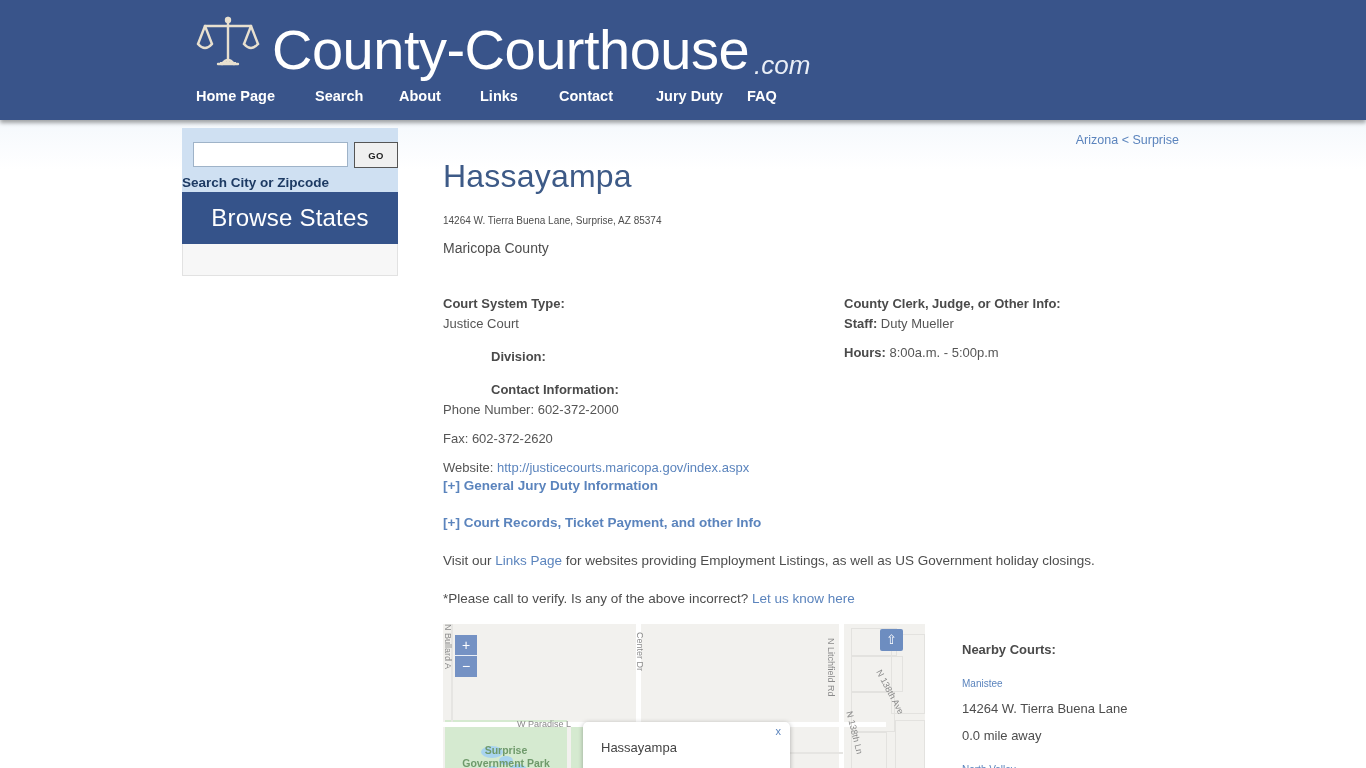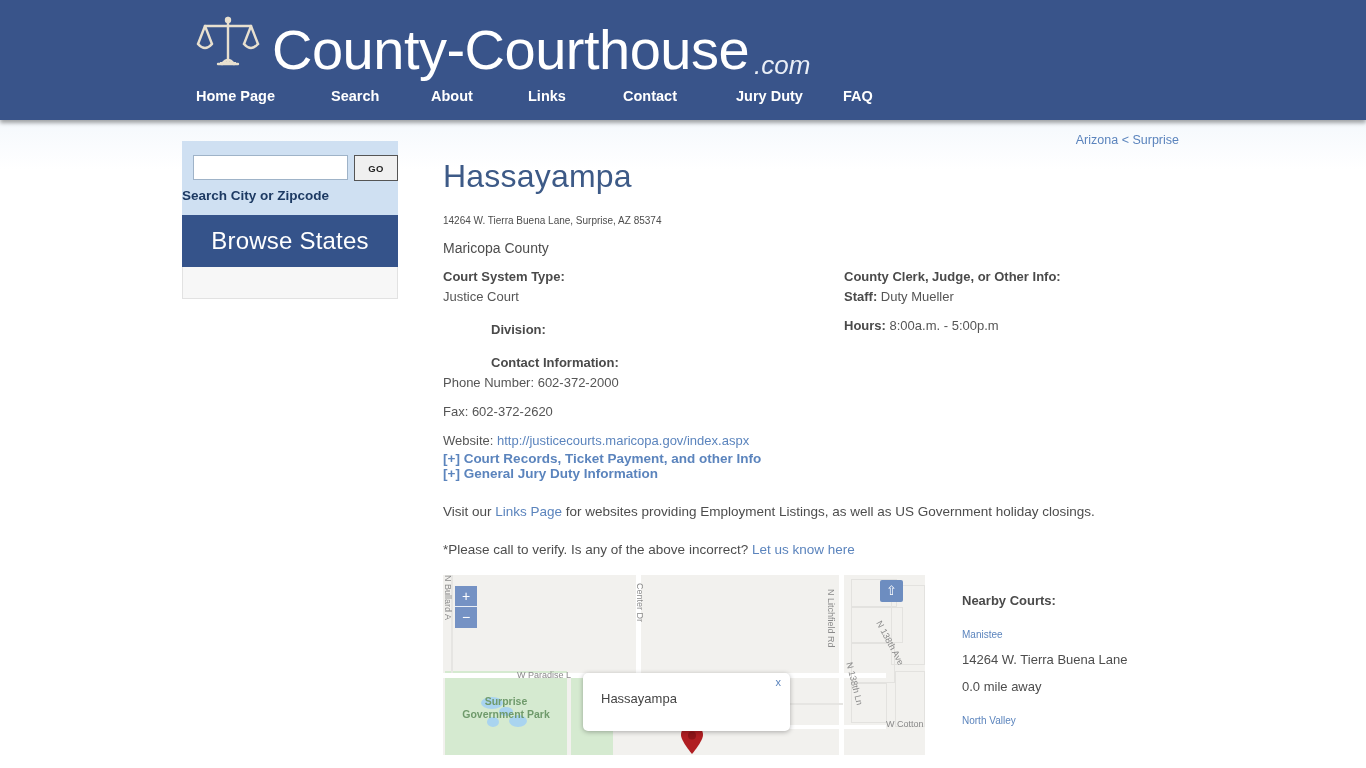--- a/index.html
+++ b/index.html
@@ -43,21 +43,21 @@
     font-size: 26px;
     font-style: italic;
     line-height: 26px;
     margin-left: 5px;
   }
   .main-nav {
     position: absolute;
     left: 196px;
     top: 88px;
     display: flex;
-    gap: 16px;
+    gap: 0;
   }
   .nav-item {
     color: #ffffff;
     font-size: 14.5px;
     font-weight: bold;
     text-decoration: none;
     padding: 0;
     white-space: nowrap;
   }
   .nav-item:nth-child(1) { width: 119px; }
@@ -71,22 +71,21 @@
   
   .sidebar {
     position: absolute;
     left: 182px;
     top: 128px;
     width: 216px;
   }
   .search-panel {
     background: #cfe0f2;
     padding: 14px 0 6px 0;
-    height: 74px;
-    margin-top: 13px;
+    height: 64px;
   }
   .search-row {
     display: flex;
     align-items: flex-start;
     padding-left: 11px;
   }
   .search-input {
     width: 155px;
     height: 25px;
     border: 1px solid #9fb3c8;
@@ -165,21 +164,21 @@
     color: #4d4d4d;
   }
   .county-line {
     margin-top: 14px;
     font-size: 14px;
     color: #4d4d4d;
   }
 
   .details {
     position: relative;
-    margin-top: 13px;
+    margin-top: 40px;
     min-height: 160px;
   }
   .col-left { position: absolute; left: 0; top: 0; width: 390px; }
   .col-right { position: absolute; left: 401px; top: 0; width: 360px; }
 
   .field-label {
     font-size: 13px;
     font-weight: bold;
     color: #4a4a4a;
   }
@@ -418,22 +417,22 @@
         <span>Duty Mueller</span>
       </div>
       <div class="field-value gap-sm">
         <span class="inline-label">Hours:</span>
         <span>8:00a.m. - 5:00p.m</span>
       </div>
     </div>
   </section>
 
   <div style="margin-top:22px;">
+    <a class="expand-link expand-1" href="#">[+] General Jury Duty Information</a>
     <a class="expand-link expand-2" href="#">[+] Court Records, Ticket Payment, and other Info</a>
-    <a class="expand-link expand-1" href="#">[+] General Jury Duty Information</a>
   </div>
 
   <p class="para">
     <span>Visit our </span><a class="link" href="#">Links Page</a><span> for websites providing Employment Listings, as well as US Government holiday closings.</span>
   </p>
 
   <p class="para">
     <span>*Please call to verify. Is any of the above incorrect? </span><a class="link" href="#">Let us know here</a>
   </p>
 

